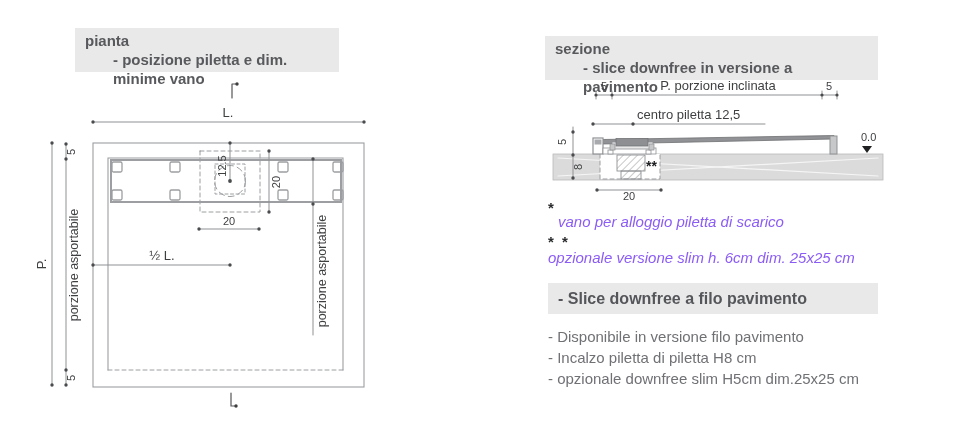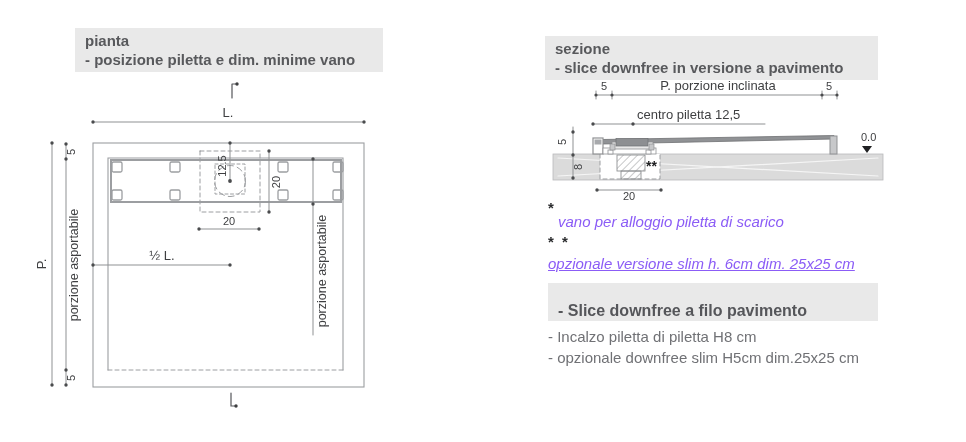--- a/index.html
+++ b/index.html
@@ -1,37 +1,37 @@
 <!DOCTYPE html>
 <html><head>
 <meta charset="utf-8">
 <style>
   html,body{margin:0;padding:0;background:#ffffff;}
   .canvas{position:relative;width:966px;height:442px;background:#ffffff;overflow:hidden;
           font-family:"Liberation Sans",sans-serif;}
   .hdr{position:absolute;background:#e9e9e9;color:#58595c;font-size:15px;line-height:19px;
        font-weight:600;padding:3px 10px;box-sizing:border-box;}
-  .hdr .sub{font-weight:600;}
+  .hdr .sub{font-weight:600;margin-left:28px;}
   .subhdr{position:absolute;background:#e9e9e9;color:#55565a;font-size:16px;font-weight:700;
-          padding:19px 10px;box-sizing:border-box;}
+          padding:7px 10px;box-sizing:border-box;}
   .notes{position:absolute;color:#4b4c4e;}
   .notes .star{font-size:15px;font-weight:700;line-height:10px;color:#2b2c2e;}
   .notes .ntxt{font-style:italic;font-size:15px;line-height:17px;color:#8b5cf6;}
   .bullets{position:absolute;color:#707175;font-size:15px;line-height:21px;}
   svg text{font-family:"Liberation Sans",sans-serif;}
   .dim{font-size:11px;fill:#3e3f41;}
   .dimL{font-size:13px;fill:#3e3f41;}
   .rot{font-size:12.5px;fill:#3e3f41;}
 </style>
 </head>
 <body>
 
 <div class="canvas">
 
-  <div class="hdr" style="left:75px;top:28px;width:308px;height:44px;">
+  <div class="hdr" style="left:75px;top:28px;width:264px;height:44px;">
     <div>pianta</div>
     <div class="sub">- posizione piletta e dim. minime vano</div>
   </div>
 
   <div class="hdr" style="left:545px;top:36px;width:333px;height:44px;">
     <div>sezione</div>
     <div class="sub">- slice downfree in versione a pavimento</div>
   </div>
 
   <svg width="966" height="442" viewBox="0 0 966 442" style="position:absolute;left:0;top:0;">
@@ -208,23 +208,24 @@
 
       <text class="dim" x="861" y="141" text-anchor="start">0.0</text>
       <path d="M862,146 L872,146 L867,153 Z" fill="#1f2022"></path>
     </g>
   </svg>
 
   <div class="notes" style="left:548px;top:203px;width:340px;">
     <div class="star">*</div>
     <div class="ntxt" style="padding-left:10px;">vano per alloggio piletta di scarico</div>
     <div class="star" style="margin-top:7px;letter-spacing:2px;">* *</div>
-    <div class="ntxt" style="margin-top:8px;text-decoration:underline;">opzionale versione slim h. 6cm dim. 25x25 cm</div>
+    <div class="ntxt" style="margin-top:2px;">opzionale versione slim h. 6cm dim. 25x25 cm</div>
   </div>
 
   <div class="subhdr" style="left:548px;top:283px;width:330px;height:31px;">- Slice downfree a filo pavimento</div>
 
   <div class="bullets" style="left:548px;top:326px;width:360px;">
+    <div>- Disponibile in versione filo pavimento</div>
     <div>- Incalzo piletta di piletta H8 cm</div>
     <div>- opzionale downfree slim H5cm dim.25x25 cm</div>
   </div>
 
 </div>
 
 </body></html>

